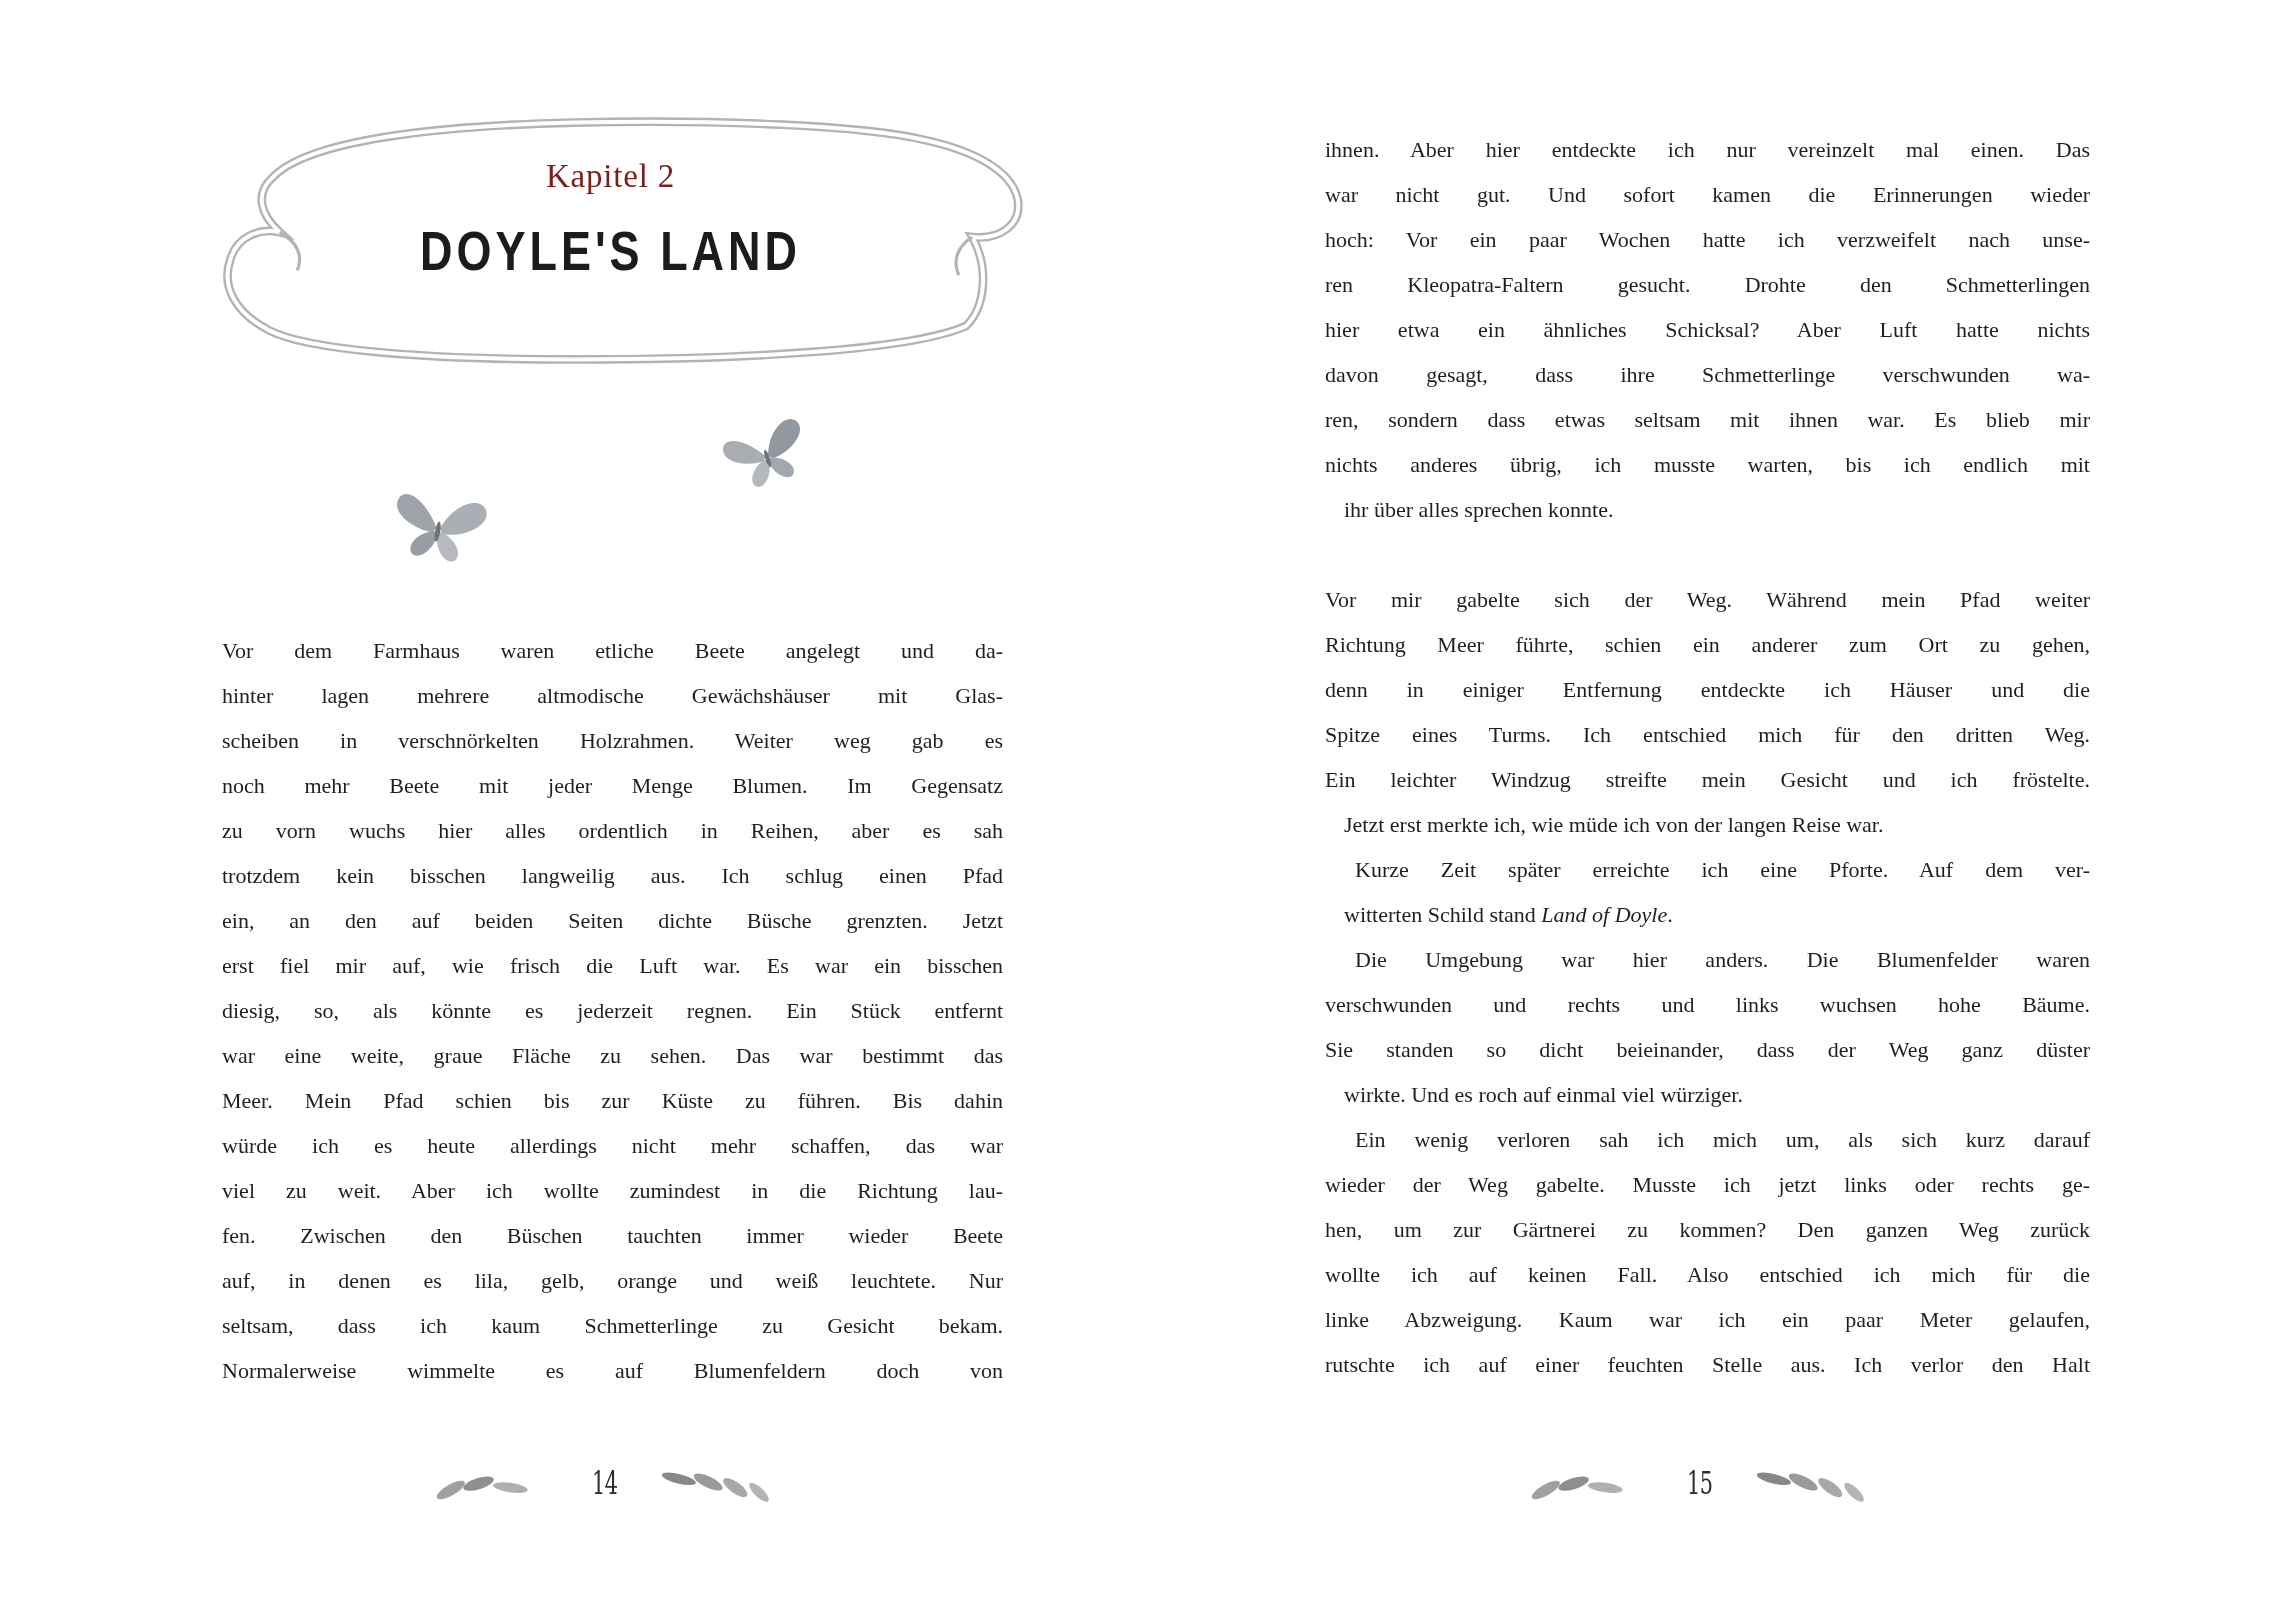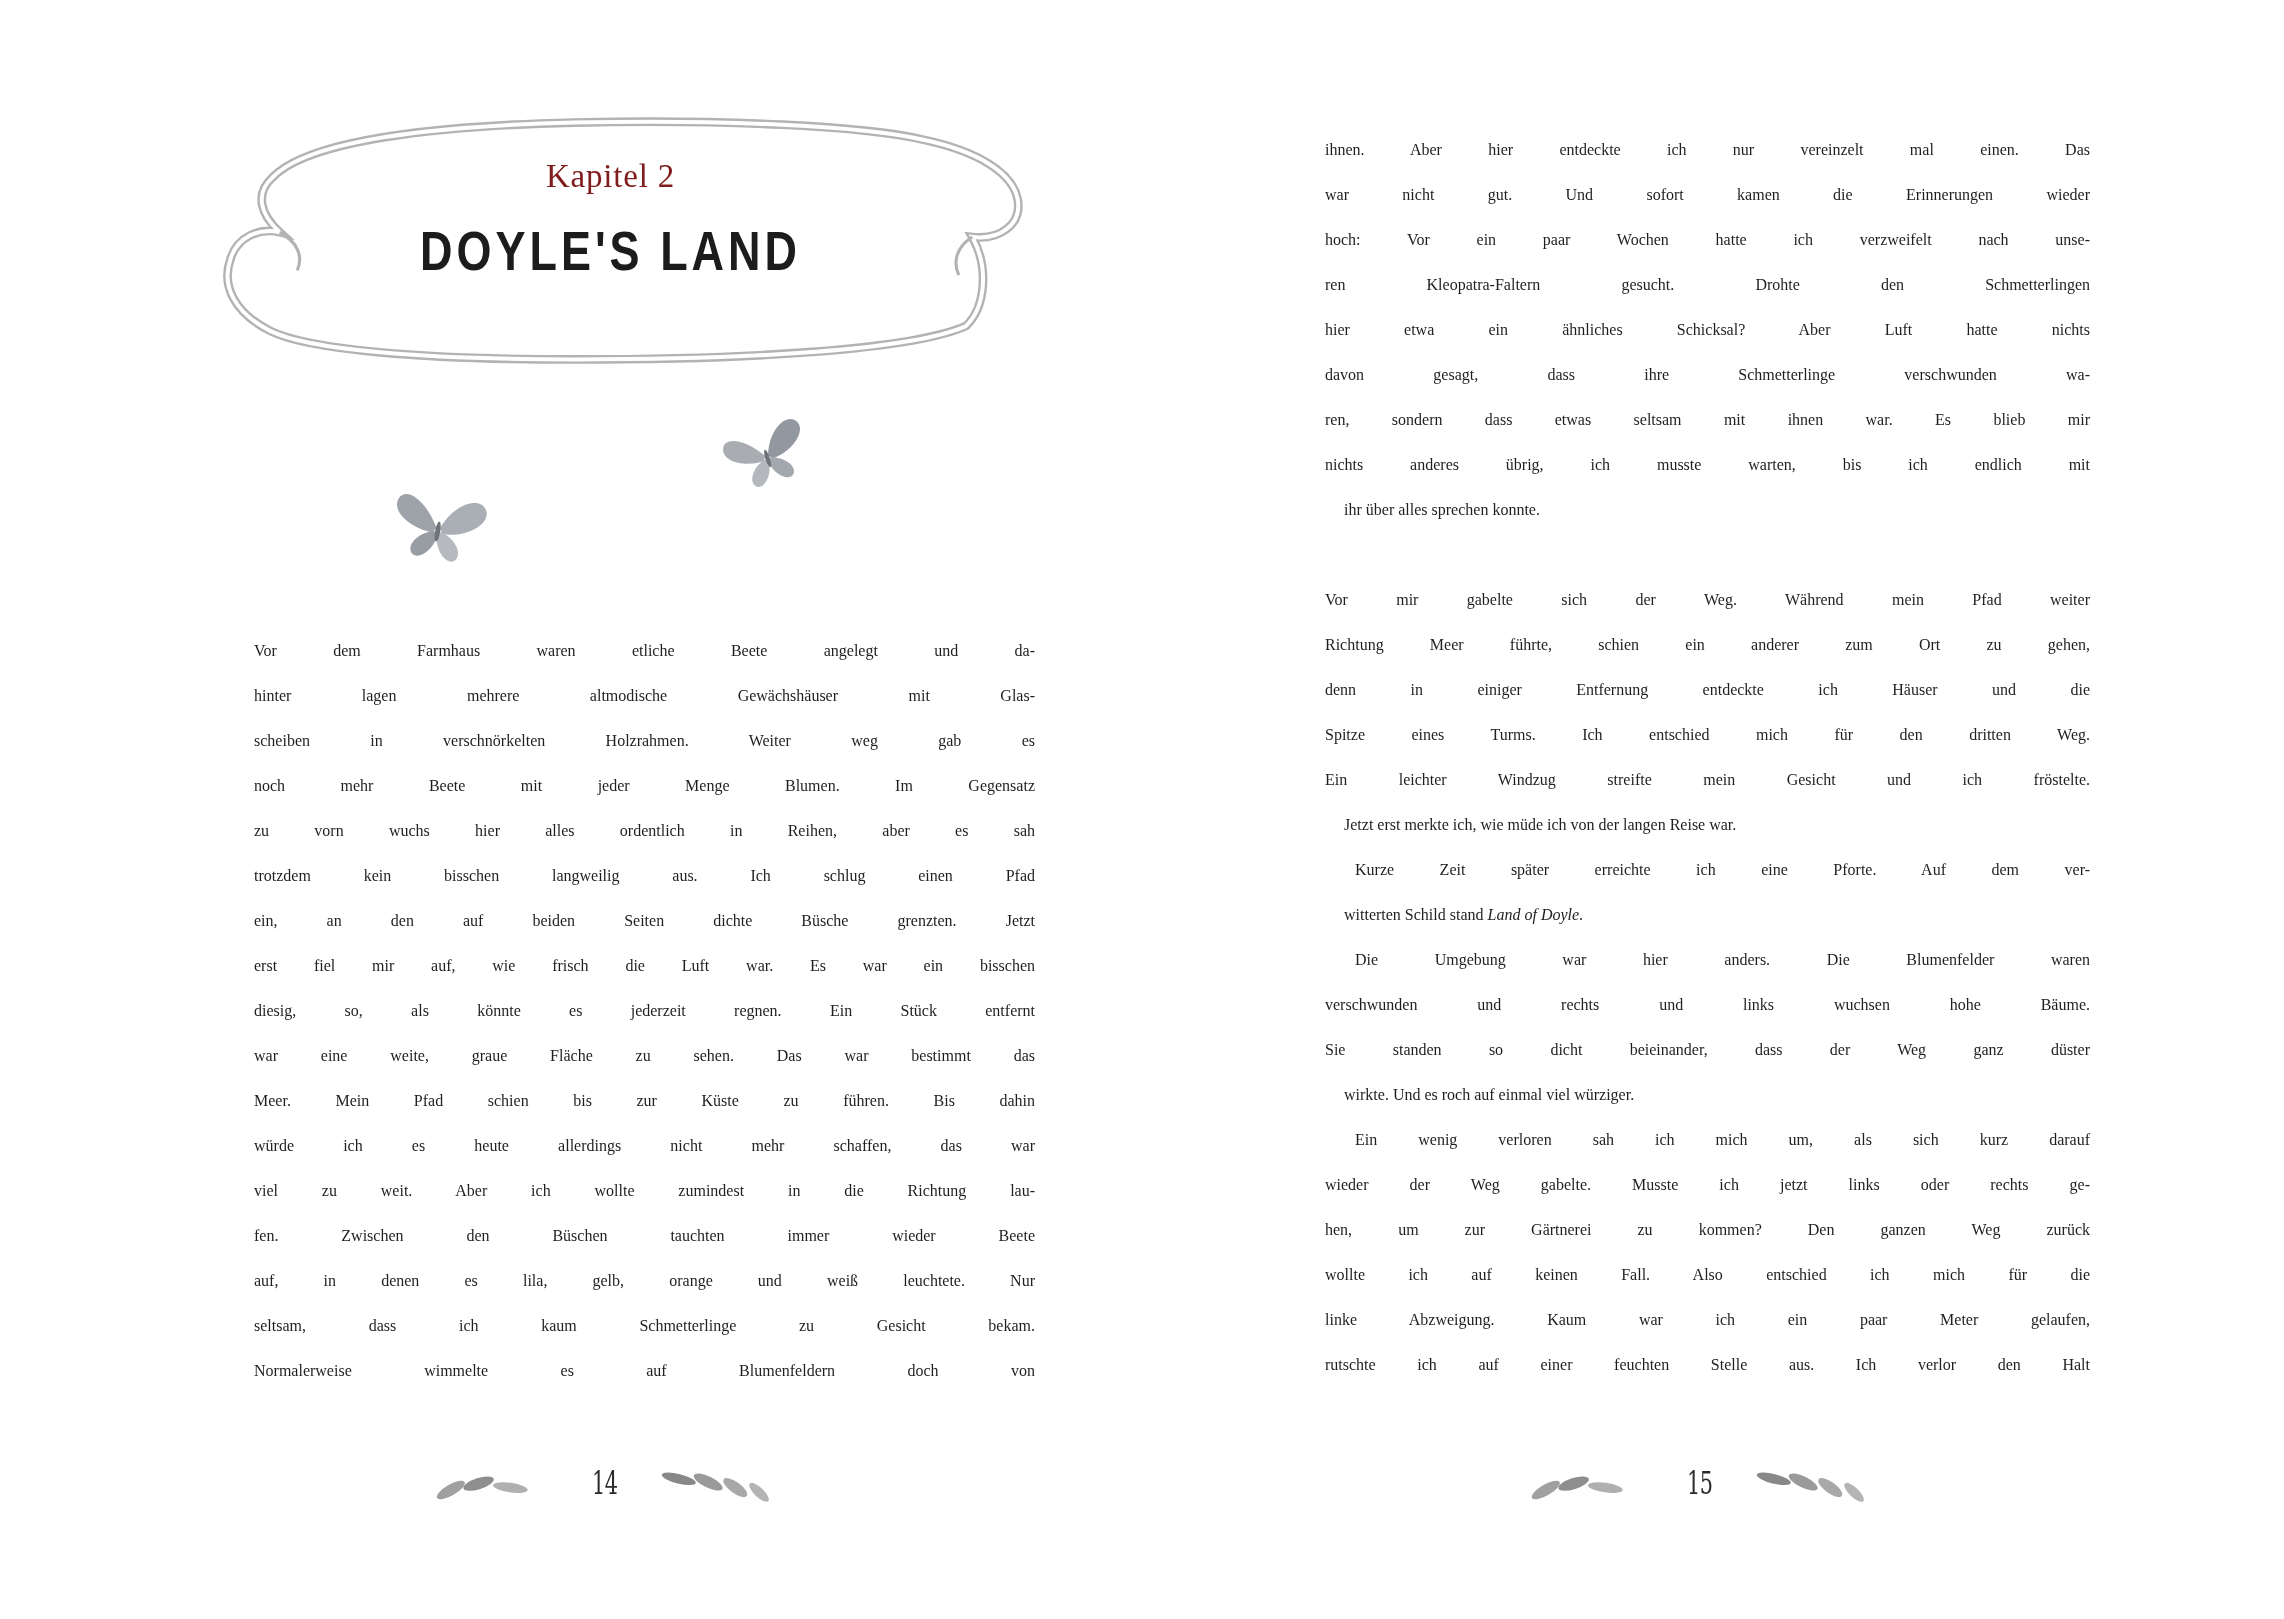--- a/index.html
+++ b/index.html
@@ -23,22 +23,22 @@
     font-family:"Liberation Sans", sans-serif; font-weight:700;
     font-size:45px; letter-spacing:4px; color:#1c1c1c;
     transform:scaleY(1.22); transform-origin:center top;
   }
 
   .butterfly { position:absolute; }
   .butterfly.b1 { left:720px; top:410px; width:91px; height:84px; }
   .butterfly.b2 { left:388px; top:477px; width:102px; height:94px; }
 
   
-  .text-block { position:absolute; width:781px; font-size:16px; line-height:45px; }
-  .text-block.left-col  { left:222px;  top:628px;margin-left:32px; }
+  .text-block { position:absolute; width:781px; font-size:22px; line-height:45px; }
+  .text-block.left-col  { left:222px;  top:628px; }
   .text-block.right-col { left:183px;  top:127px; width:765px; }
   .line { text-align:justify; text-align-last:justify; }
   .line.last { text-align-last:left;margin-left:19px; }
   .para.indent .line:first-child { text-indent:30px; }
   .para.gap { margin-top:45px; }
   em { font-style:italic; }
 
   
   .footer {
     position:absolute; top:1466px; height:51px;

